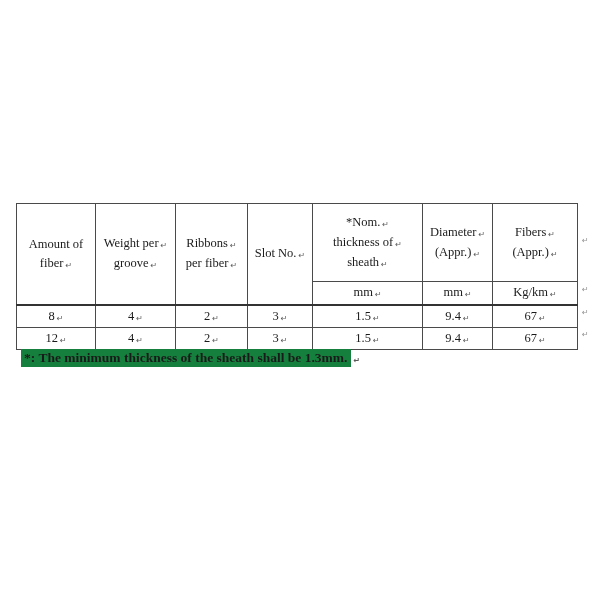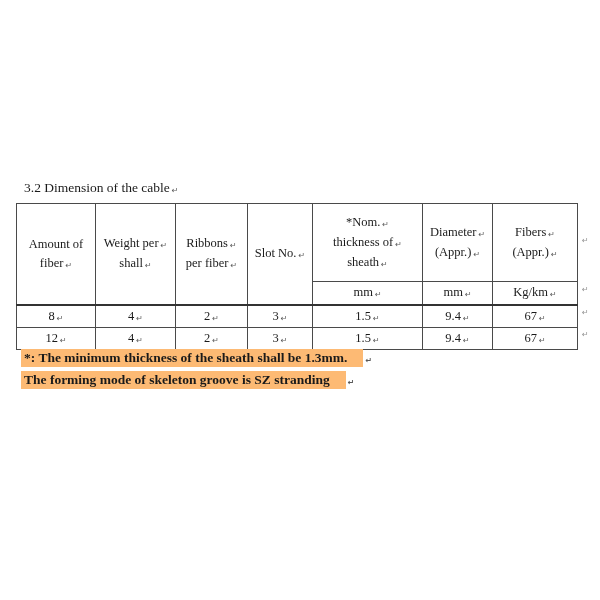--- a/index.html
+++ b/index.html
@@ -63,53 +63,52 @@
   .rem-3 { top: 308px; }
   .rem-4 { top: 330px; }
   .note {
     position: absolute;
     left: 21px;
     font-weight: bold;
     font-size: 13.5px;
     white-space: nowrap;
   }
   .note .hl {
-    background: #fdba74;
-    padding: 1px 16px 2px 3px;
+    background: #15803d;
+    padding: 1px 4px 2px 3px;
   }
   .note-1 { top: 350px; }
   .note-2 { top: 372px; }
   .note-3 { top: 394px; left: 23px; color: #e01b16; }
 </style>
 </head>
 <body>
 
 <div class="page">
 
-  <div class="doc-title"><span>3.2 Dimension of the cable</span><span class="mark">↵</span></div>
 
   <table class="dim-table">
     <colgroup>
       <col style="width:79px">
         <col style="width:80px">
         <col style="width:72px">
         <col style="width:65px">
         <col style="width:110px">
         <col style="width:70px">
         <col style="width:85px">
     </colgroup>
     <tbody>
       <tr class="header-row">
         <td rowspan="2">
           <div class="hline"><span>Amount of</span></div>
           <div class="hline"><span>fiber</span><span class="mark">↵</span></div>
         </td>
         <td rowspan="2">
           <div class="hline"><span>Weight per</span><span class="mark">↵</span></div>
-          <div class="hline"><span>shall</span><span class="mark">↵</span></div>
+          <div class="hline"><span>groove</span><span class="mark">↵</span></div>
         </td>
         <td rowspan="2">
           <div class="hline"><span>Ribbons</span><span class="mark">↵</span></div>
           <div class="hline"><span>per fiber</span><span class="mark">↵</span></div>
         </td>
         <td rowspan="2">
           <div class="hline"><span>Slot No.</span><span class="mark">↵</span></div>
         </td>
         <td>
           <div class="hline"><span>*Nom.</span><span class="mark">↵</span></div>
@@ -151,16 +150,15 @@
     </tbody>
   </table>
 
   <span class="row-end-mark rem-1">↵</span>
   <span class="row-end-mark rem-2">↵</span>
   <span class="row-end-mark rem-3">↵</span>
   <span class="row-end-mark rem-4">↵</span>
 
   <div class="note note-1"><span class="hl">*: The minimum thickness of the sheath shall be 1.3mm.</span><span class="mark">↵</span></div>
 
-  <div class="note note-2"><span class="hl">The forming mode of skeleton groove is SZ stranding</span><span class="mark">↵</span></div>
 
 
 </div>
 
 </body></html>

